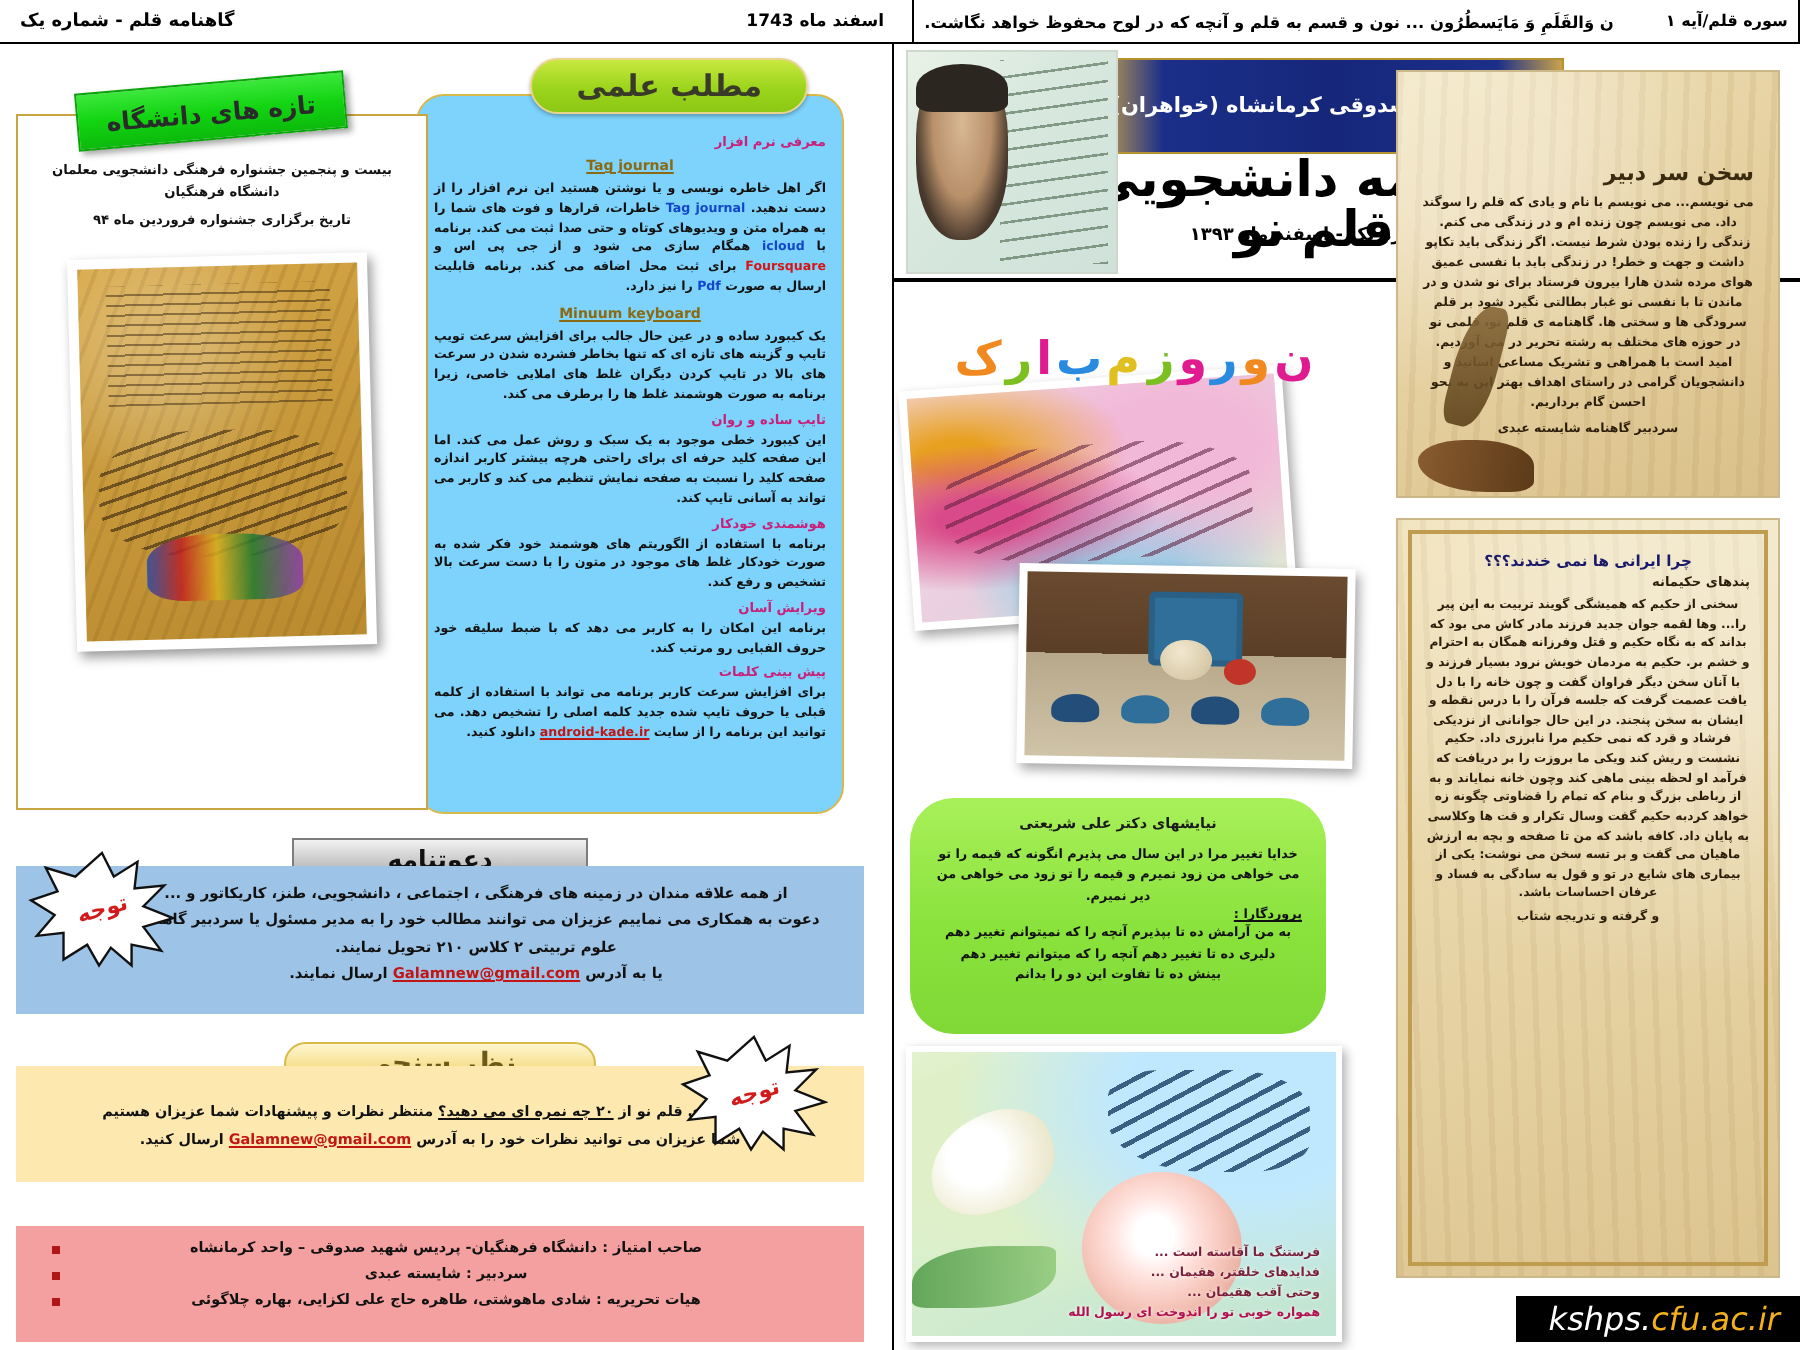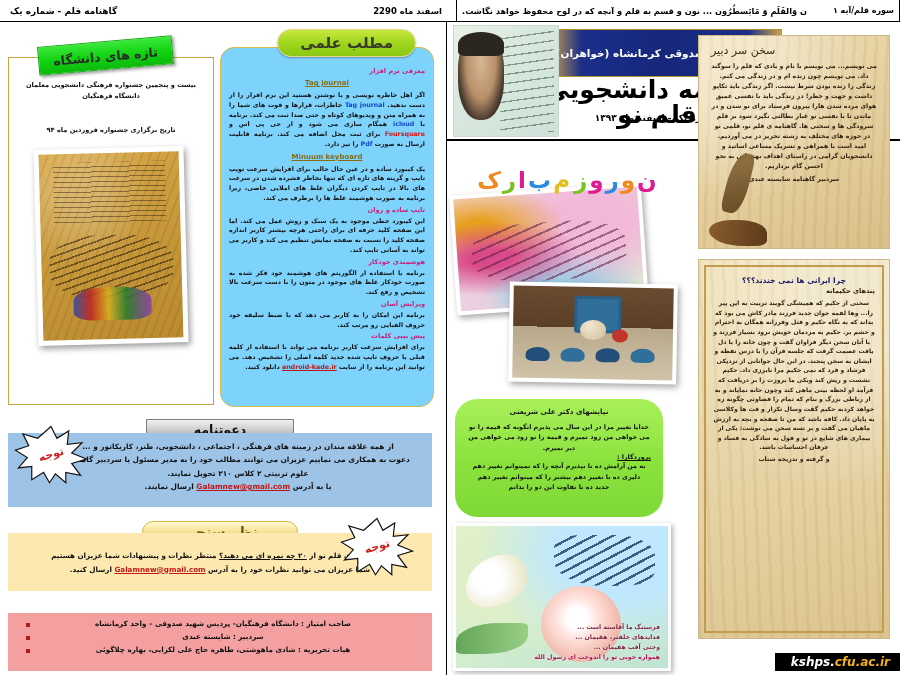--- a/index.html
+++ b/index.html
@@ -54,21 +54,21 @@
   .pill-title{display:inline-block;padding:4px 22px;border-radius:18px;font-size:15px;font-weight:700;color:#3a3a2a;
      background:linear-gradient(180deg,#c8e840 0%,#9bd41b 55%,#8cc814 100%);border:1.5px solid #e8d48a;
      box-shadow:0 1px 2px rgba(0,0,0,.3);}
   .bar-title{display:block;text-align:center;font-size:12.5px;font-weight:700;color:#111;
      background:linear-gradient(180deg,#f2f2f2 0%,#cfcfcf 48%,#a9a9a9 100%);border:1.5px solid #7d7d7d;padding:2px 0;}
   .rounded-cap{display:block;text-align:center;font-size:14px;font-weight:700;color:#6b5a18;
      background:linear-gradient(180deg,#fff6cf 0%,#f6e08f 55%,#efd272 100%);border:1.5px solid #d8b94a;
      border-radius:14px;padding:2px 0;text-decoration:underline;}
 
   
-  .sci-wrap{position:absolute;top:8px;right:12px;width:214px;height:378px;}
+  .sci-wrap{position:absolute;top:8px;right:24px;width:214px;height:378px;}
   .sci-head{position:absolute;top:0;right:18px;z-index:3;}
   .sci-box{position:absolute;top:18px;right:0;width:214px;height:360px;border:1.2px solid #d8b94a;border-radius:14px;
      background:#7dd3fc;box-sizing:border-box;padding:16px 8px 6px;overflow:hidden;}
   .sub-pink{font-size:6.6px;font-weight:700;color:#c8217a;text-align:right;margin:3px 0 2px;}
   .sw-title{font-size:7px;font-weight:700;color:#8a6a12;text-decoration:underline;text-align:center;margin:4px 0 3px;direction:ltr;}
   .body-txt{font-size:6.3px;line-height:1.55;color:#111;text-align:justify;font-weight:600;}
   .hl-red{color:#d81515;font-weight:700;}
   .hl-blue{color:#1446c8;font-weight:700;}
   .hl-link{color:#c21616;font-weight:700;text-decoration:underline;direction:ltr;display:inline-block;}
 
@@ -122,21 +122,21 @@
   .credits li:before{content:"";position:absolute;left:0;top:5px;width:4px;height:4px;background:#b01818;}
   .credits ul{margin:0;padding:0;}
 
   
   .editor-wrap{position:absolute;top:14px;right:10px;width:192px;height:214px;
      background:
        radial-gradient(circle at 20% 18%,rgba(255,255,255,.35) 0 18%,rgba(255,255,255,0) 55%),
        repeating-linear-gradient(92deg,rgba(150,110,50,.10) 0 3px,rgba(255,255,255,0) 3px 11px),
        linear-gradient(150deg,#efe0b6 0%,#e5d0a0 48%,#d9c08a 100%);
      border:1px solid #cdb889;box-sizing:border-box;padding:8px 12px;overflow:hidden;}
-  .editor-title{font-size:11px;font-weight:400;color:#3a2a10;text-align:left;margin-bottom:4px;}
+  .editor-title{font-size:11px;font-weight:700;color:#3a2a10;text-align:right;margin-bottom:4px;margin-top:36px;}
   .editor-txt{font-size:6.2px;line-height:1.62;color:#2b1d0a;text-align:center;font-weight:600;}
   .editor-sign{font-size:6.2px;font-weight:700;color:#2b1d0a;text-align:center;margin-top:3px;}
   .editor-quill{position:absolute;bottom:0;left:10px;width:64px;height:96px;pointer-events:none;}
   .editor-quill .f{position:absolute;left:18px;top:0;width:22px;height:62px;
      background:linear-gradient(160deg,#8a6a3a,#5a3f18);border-radius:60% 20% 50% 20%;transform:rotate(14deg);opacity:.9;}
   .editor-quill .h{position:absolute;left:0;bottom:2px;width:58px;height:26px;
      background:linear-gradient(100deg,#8a5c30,#5c3a18);border-radius:40% 50% 20% 60%;}
 
   .why-wrap{position:absolute;top:238px;right:10px;width:192px;height:380px;
      background:
@@ -203,35 +203,35 @@
   .rose-art .bud{position:absolute;top:22%;left:4%;width:30%;height:34%;border-radius:60% 40% 50% 40%;
      background:radial-gradient(circle at 40% 40%,#ffffff 0 30%,#f2f0dc 60%,#dfddbc 100%);transform:rotate(-18deg);}
   .rose-art .leaf{position:absolute;bottom:10%;left:0%;width:34%;height:22%;border-radius:60% 10% 60% 10%;
      background:linear-gradient(90deg,#4e9a46,#8fc878);opacity:.85;}
   .rose-lines{position:absolute;bottom:6px;right:8px;left:8px;text-align:right;}
   .rose-lines div{font-size:6.2px;font-weight:700;color:#7a1f3a;line-height:1.62;text-shadow:0 0 2px #fff;}
   .rose-lines div.last{color:#b01050;}
 
   
   .footer-url{position:absolute;bottom:4px;right:0;background:#000;color:#fff;padding:2px 10px 2px 16px;
-     font-size:12px;font-weight:700;font-style:italic;direction:ltr;margin-top:24px;}
+     font-size:16px;font-weight:400;font-style:italic;direction:ltr;margin-top:24px;}
   .footer-url .accent{color:#f2b01a;}
 </style>
 </head>
 <body>
 
 <div class="page">
 
   <div class="topbar">
     <div class="cell tb-left">
       <span class="verse-ref">سوره قلم/آیه ۱</span>
       <span class="verse">ن وَالقَلَمِ وَ مَایَسطُرُون ... نون و قسم به قلم و آنچه که در لوح محفوظ خواهد نگاشت.</span>
     </div>
     <div class="cell tb-right">
-      <span class="issue-date">اسفند ماه 2290</span>
+      <span class="issue-date">اسفند ماه 1743</span>
       <span class="issue-title">گاهنامه قلم - شماره یک</span>
     </div>
   </div>
 
   <div class="cols">
 
     <div class="col-left">
 
       <div class="masthead">
         <div class="quill-mark">
@@ -301,22 +301,22 @@
             <div class="bowl b3"></div>
             <div class="bowl b4"></div>
         </div>
       </div>
 
       <div class="shariati">
         <div class="shariati-title">نیایشهای دکتر علی شریعتی</div>
         <div class="shariati-txt">خدایا تغییر مرا در این سال می پذیرم انگونه که قیمه را تو می خواهی من زود نمیرم و قیمه را تو زود می خواهی من دیر نمیرم.</div>
         <div class="shariati-lbl">پروردگارا :</div>
         <div class="shariati-txt">به من آرامش ده تا بپذیرم آنچه را که نمیتوانم تغییر دهم</div>
-        <div class="shariati-txt">دلیری ده تا تغییر دهم بیشتر را که میتوانم تغییر دهم</div>
-        <div class="shariati-txt">جدید ده تا تفاوت این دو را بدانم</div>
+        <div class="shariati-txt">دلیری ده تا تغییر دهم آنچه را که میتوانم تغییر دهم</div>
+        <div class="shariati-txt">بینش ده تا تفاوت این دو را بدانم</div>
       </div>
 
       <div class="rose-card">
         <div class="rose-art">
           <div class="m-calig"></div>
           <div class="leaf"></div>
             <div class="bud"></div>
             <div class="rose"></div>
           <div class="rose-lines">
             <div>فرستنگ ما آقاسته است ...</div>
@@ -362,21 +362,21 @@
           </div>
         </div>
       </div>
 
       <div class="news-wrap">
         <div class="news-head">
           <span>تازه های دانشگاه</span>
         </div>
         <div class="news-box">
           <div class="news-txt">بیست و پنجمین جشنواره فرهنگی دانشجویی معلمان دانشگاه فرهنگیان</div>
-          <div class="news-txt" style="margin-top:24px">تاریخ برگزاری جشنواره فروردین ماه ۹۴</div>
+          <div class="news-txt" style="margin-top:4px">تاریخ برگزاری جشنواره فروردین ماه ۹۴</div>
           <div class="poster">
             <div class="poster-in">
               <div class="toplines"></div>
                 <div class="calig"></div>
                 <div class="objects"></div>
             </div>
           </div>
         </div>
       </div>
 

